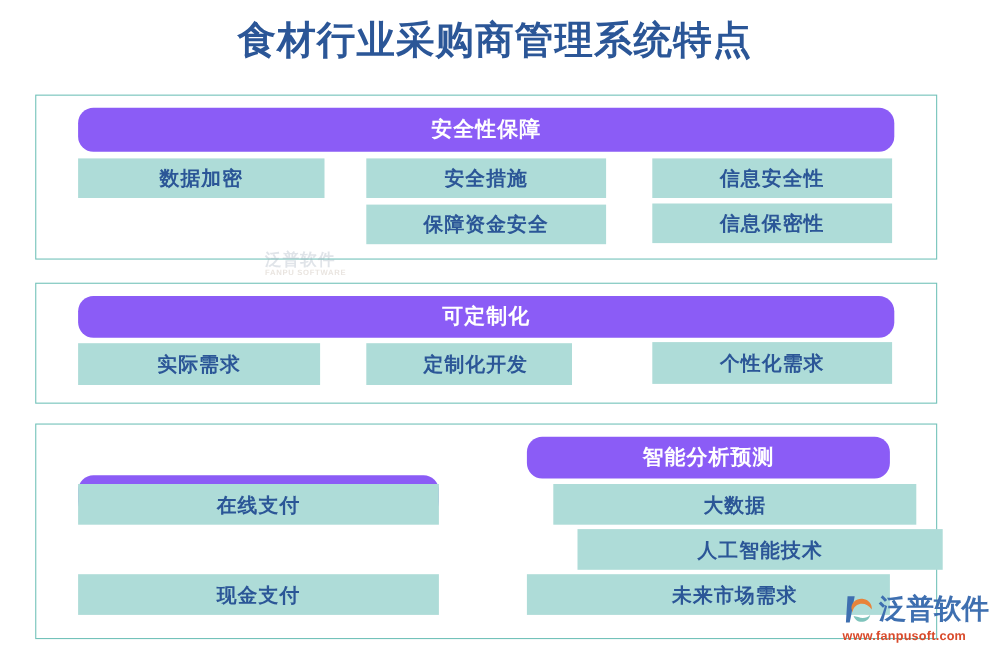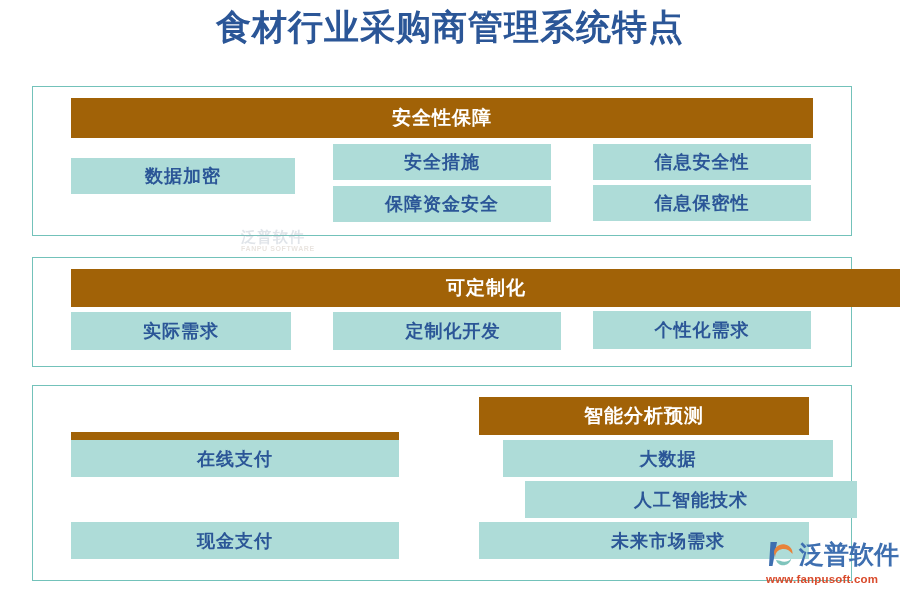--- a/index.html
+++ b/index.html
@@ -17,77 +17,78 @@
 
   
   .page-title {
     text-align: center;
     color: #2B5697;
     font-size: 35px;
     font-weight: bold;
     letter-spacing: 1px;
     line-height: 1;
     padding-top: 7px;
-    margin: 2px;
+    margin: 12px;
     user-select: none;
   }
 
   
   .section {
     position: absolute;
     border: 1.5px solid #73C2BA;
     background: #ffffff;
     box-sizing: border-box;
   }
   #section-1 { left: 32px;  top: 86px;  width: 820px; height: 150px; }
   #section-2 { left: 32px;  top: 257px; width: 820px; height: 110px; }
   #section-3 { left: 32px;  top: 385px; width: 820px; height: 196px; }
 
   
   .hdr {
     position: absolute;
-    background: #a16207;
+    background: #8b5cf6;
     color: #ffffff;
     font-size: 19px;
     font-weight: bold;
     display: flex;
     align-items: center;
     justify-content: center;
     letter-spacing: 1px;
     box-sizing: border-box;
+    border-radius: 14px;
   }
 
   
   .chip {
     position: absolute;
     background: #AEDCD8;
     color: #2B5697;
     font-size: 18px;
     font-weight: bold;
     display: flex;
     align-items: center;
     justify-content: center;
     letter-spacing: 1px;
     box-sizing: border-box;
   }
 
   
   #s1-header { left: 38px; top: 11px; width: 742px; height: 40px; }
 
-  #s1-c1r1 { left: 38px;  top: 71px; width: 224px; height: 36px; }
+  #s1-c1r1 { left: 38px;  top: 57px; width: 224px; height: 36px; }
   #s1-c1r2 { left: 38px;  top: 99px; width: 228px; height: 36px; }
   #s1-c2r1 { left: 300px; top: 57px; width: 218px; height: 36px; }
   #s1-c2r2 { left: 300px; top: 99px; width: 218px; height: 36px; }
   #s1-c3r1 { left: 560px; top: 57px; width: 218px; height: 36px; }
   #s1-c3r2 { left: 560px; top: 98px; width: 218px; height: 36px; }
 
   
-  #s2-header { left: 38px; top: 11px; width: 830px; height: 38px; }
+  #s2-header { left: 38px; top: 11px; width: 742px; height: 38px; }
   #s2-c1 { left: 38px;  top: 54px; width: 220px; height: 38px; }
-  #s2-c2 { left: 300px; top: 54px; width: 228px; height: 38px; padding-left: 12px; }
+  #s2-c2 { left: 300px; top: 54px; width: 187px; height: 38px; padding-left: 12px; }
   #s2-c3 { left: 560px; top: 53px; width: 218px; height: 38px; }
 
   
   #s3-l-header { left: 38px;  top: 11px;  width: 328px; height: 38px; margin-top: 35px; }
   #s3-l-r1     { left: 38px;  top: 54px;  width: 328px; height: 37px; }
   #s3-l-r2     { left: 38px;  top: 95px;  width: 328px; height: 37px; }
   #s3-l-r3     { left: 38px;  top: 136px; width: 328px; height: 37px; }
 
   #s3-r-header { left: 446px; top: 11px;  width: 330px; height: 38px; }
   #s3-r-r1     { left: 446px; top: 54px;  width: 330px; height: 37px; margin-left: 24px; }

